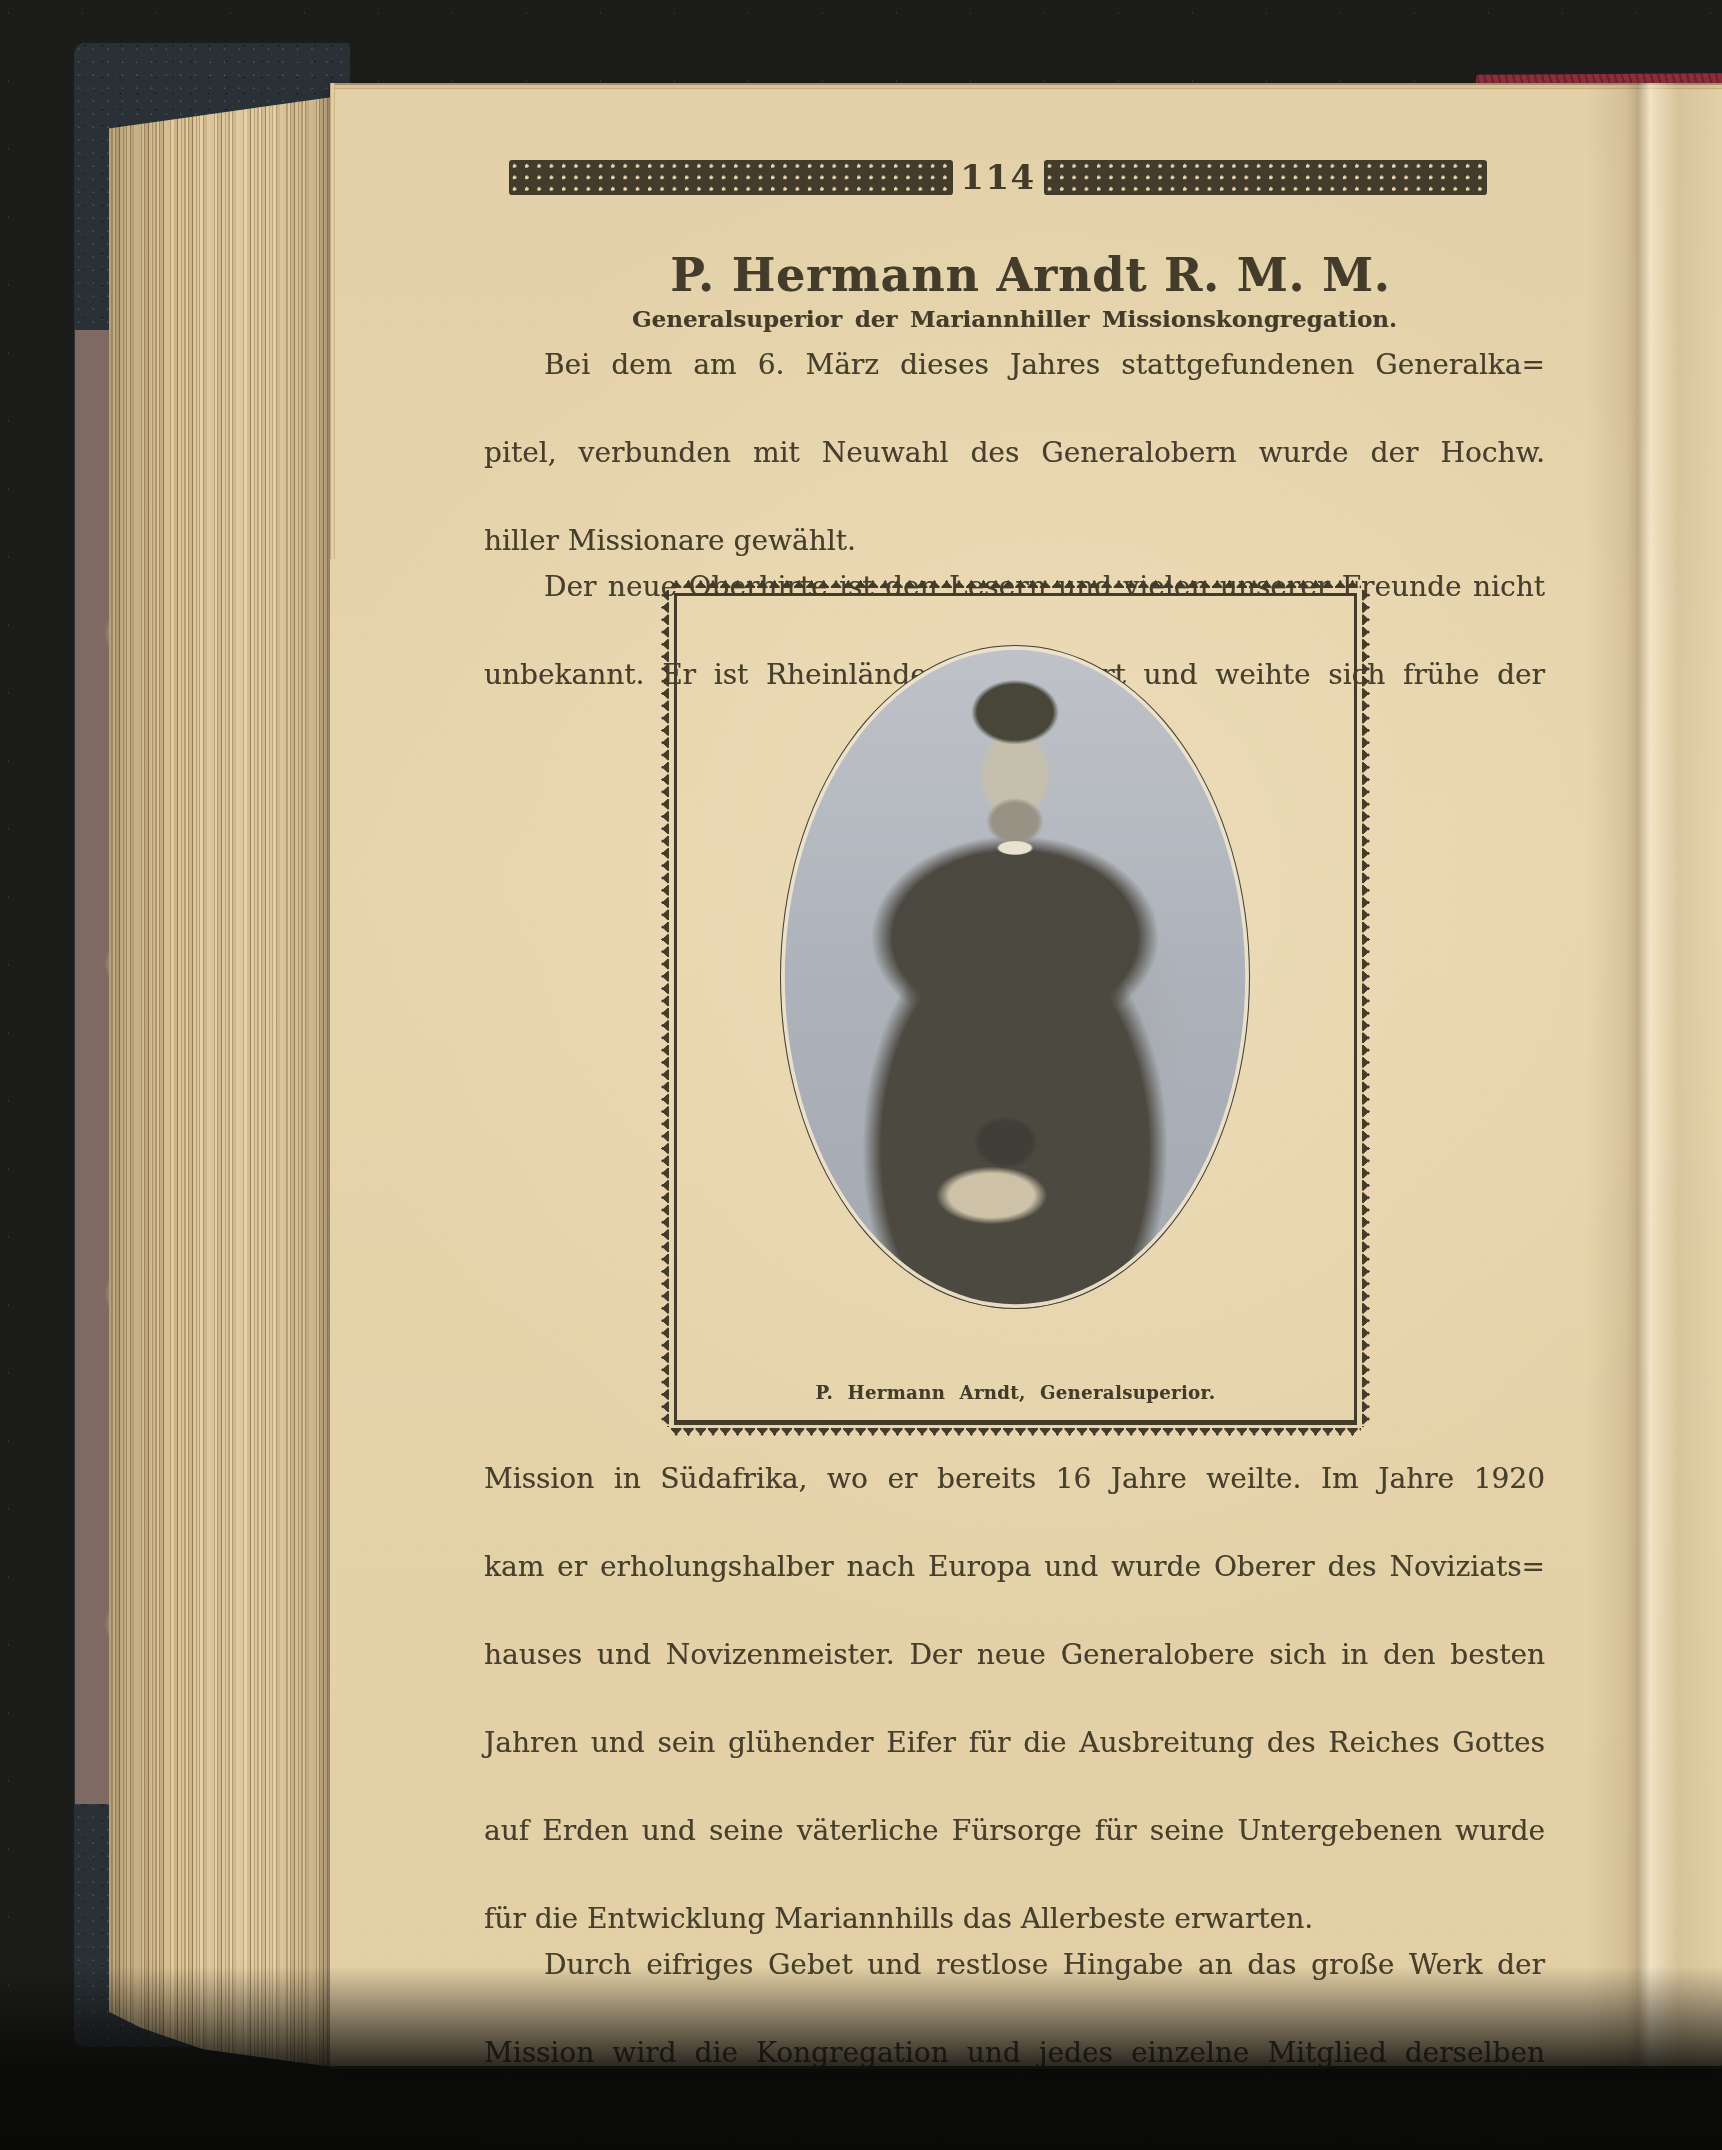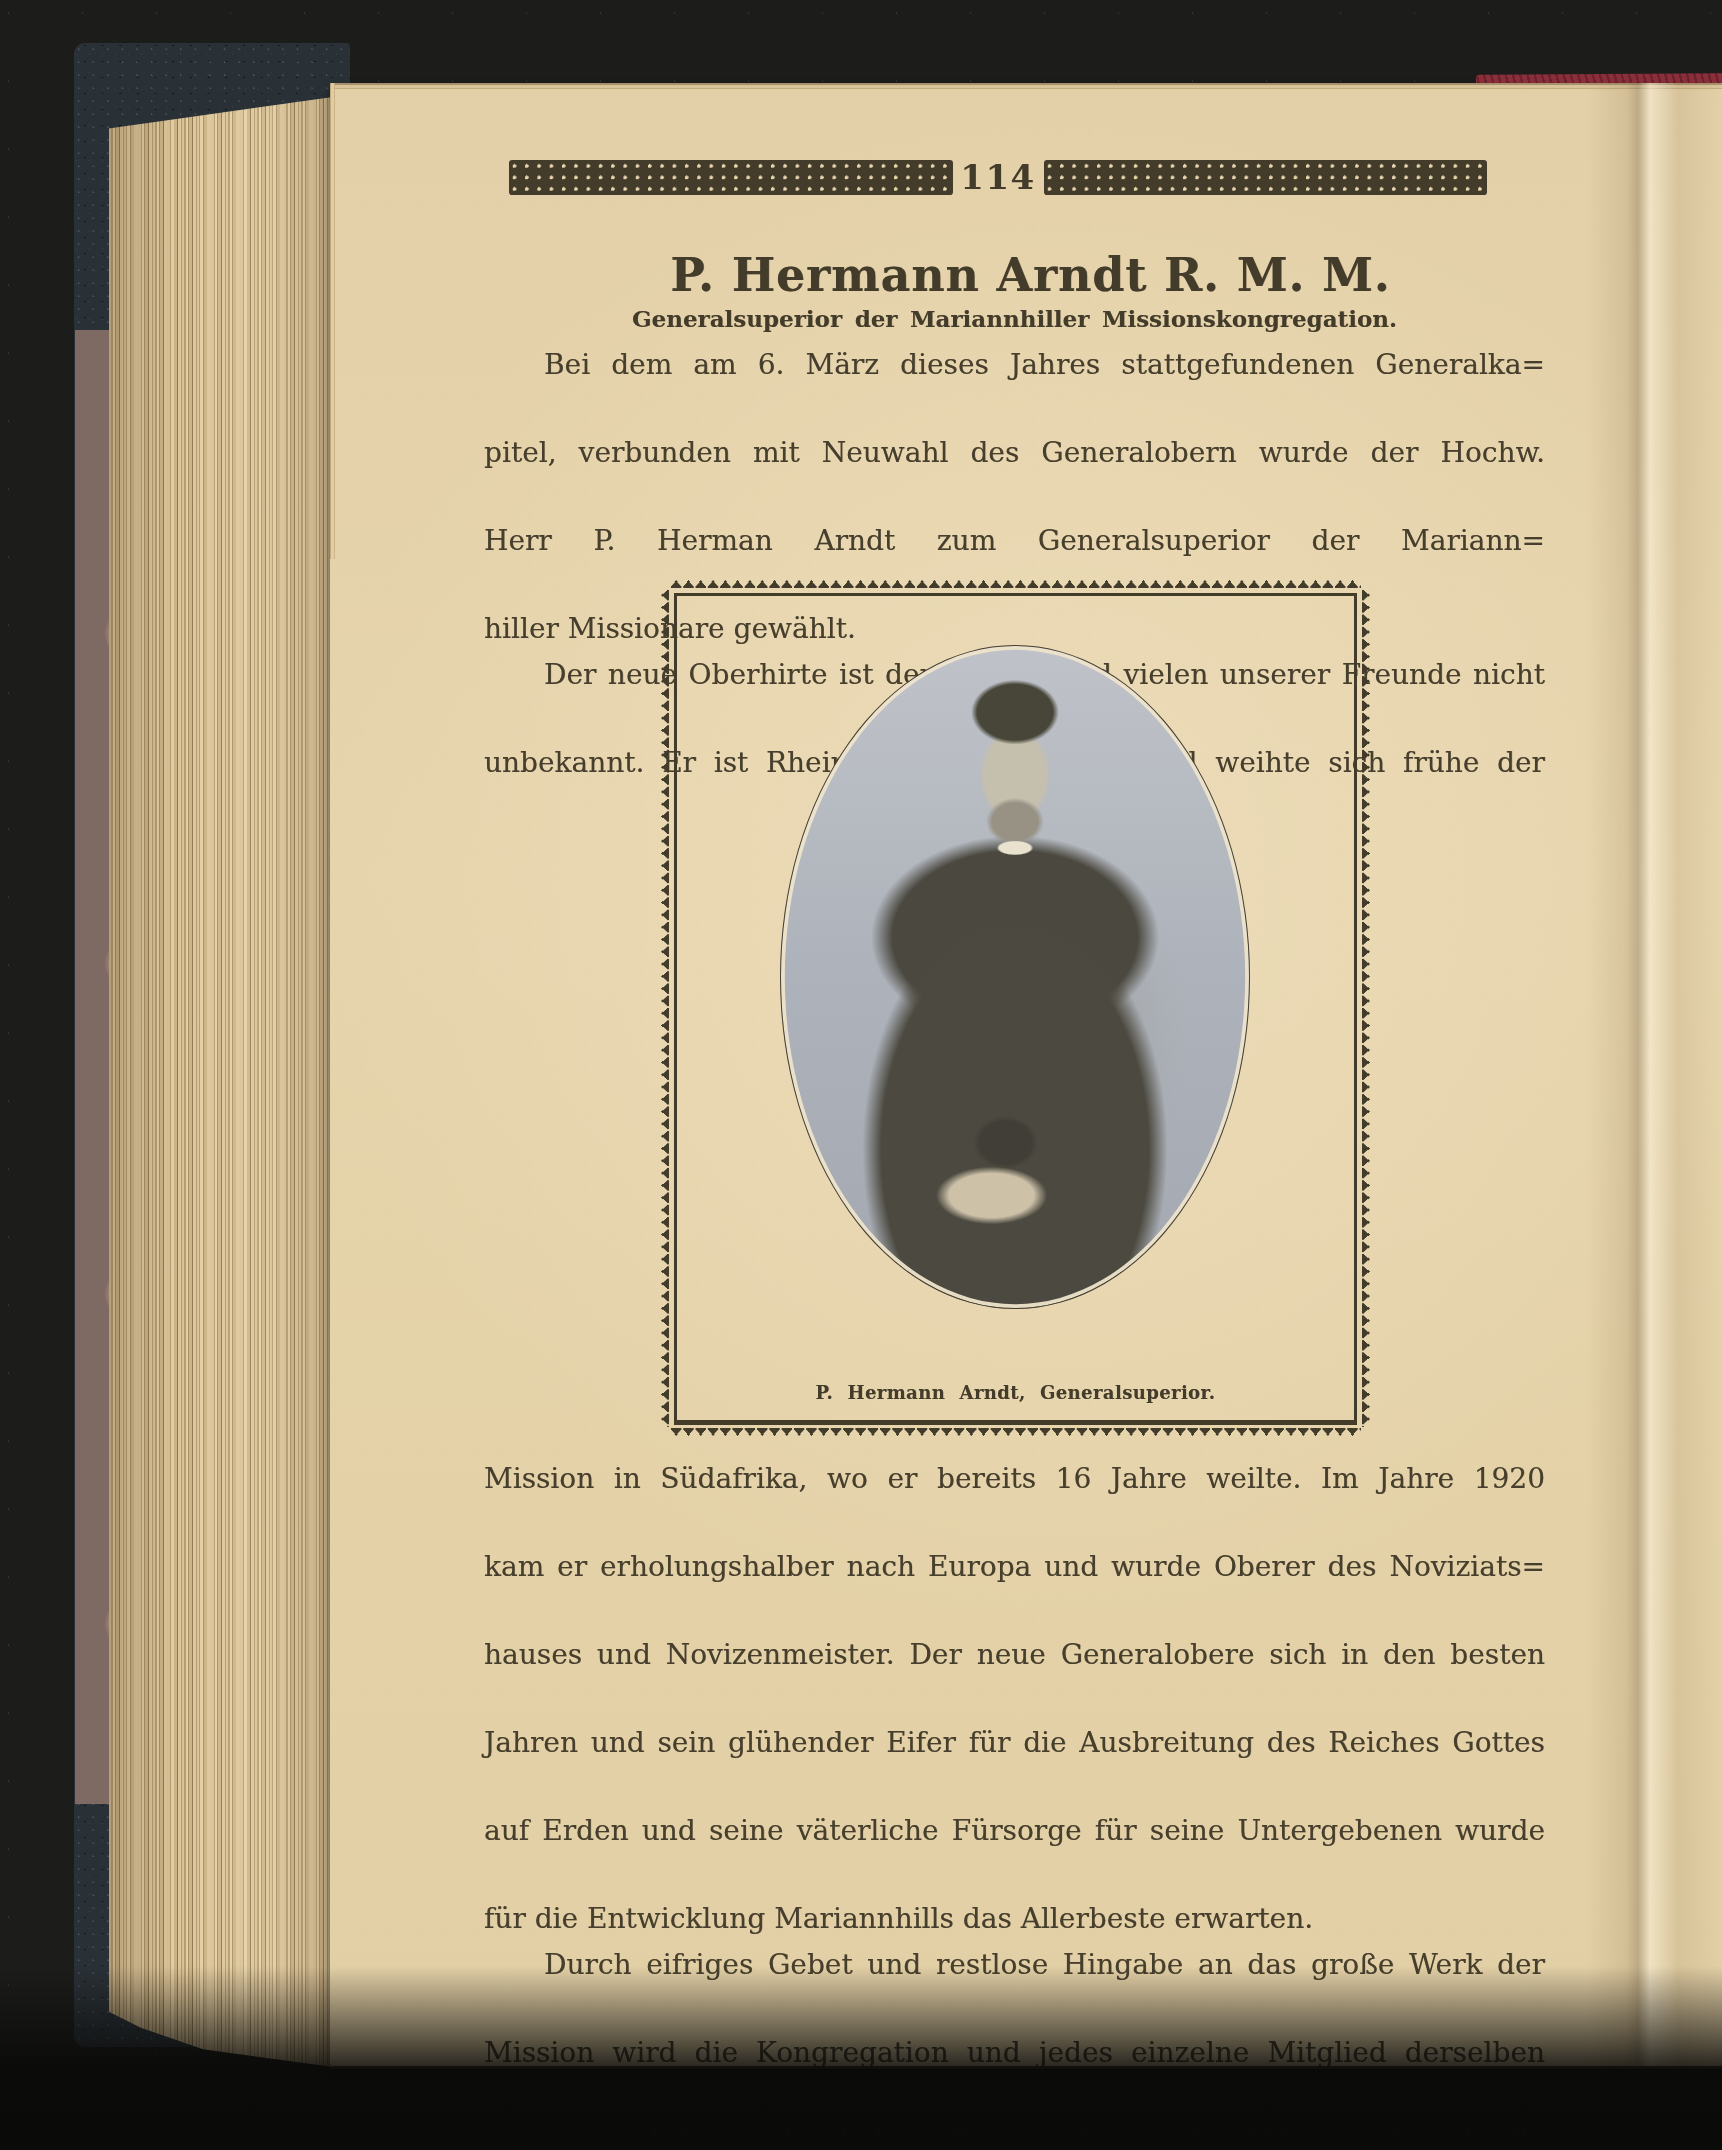--- a/index.html
+++ b/index.html
@@ -152,21 +152,20 @@
         <div class="ornament-bar"></div>
       </div>
 
       <h1 class="title">P. Hermann Arndt R. M. M.</h1>
       <h2 class="subtitle">Generalsuperior der Mariannhiller Missionskongregation.</h2>
 
       <div class="textcol before">
           <div class="para">
             <div class="line indent">Bei dem am 6. März dieses Jahres stattgefundenen Generalka=</div>
             <div class="line">pitel, verbunden mit Neuwahl des Generalobern wurde der Hochw.</div>
-            <div class="line">Herr P. Herman Arndt zum Generalsuperior der Mariann=</div>
             <div class="line flush">hiller Missionare gewählt.</div>
           </div>
           <div class="para">
             <div class="line indent">Der neue Oberhirte ist den Lesern und vielen unserer Freunde nicht</div>
             <div class="line">unbekannt. Er ist Rheinländer von Geburt und weihte sich frühe der</div>
           </div>
         </div>
 
       <div class="photo-frame">
         <div class="zz zz-t"></div>

